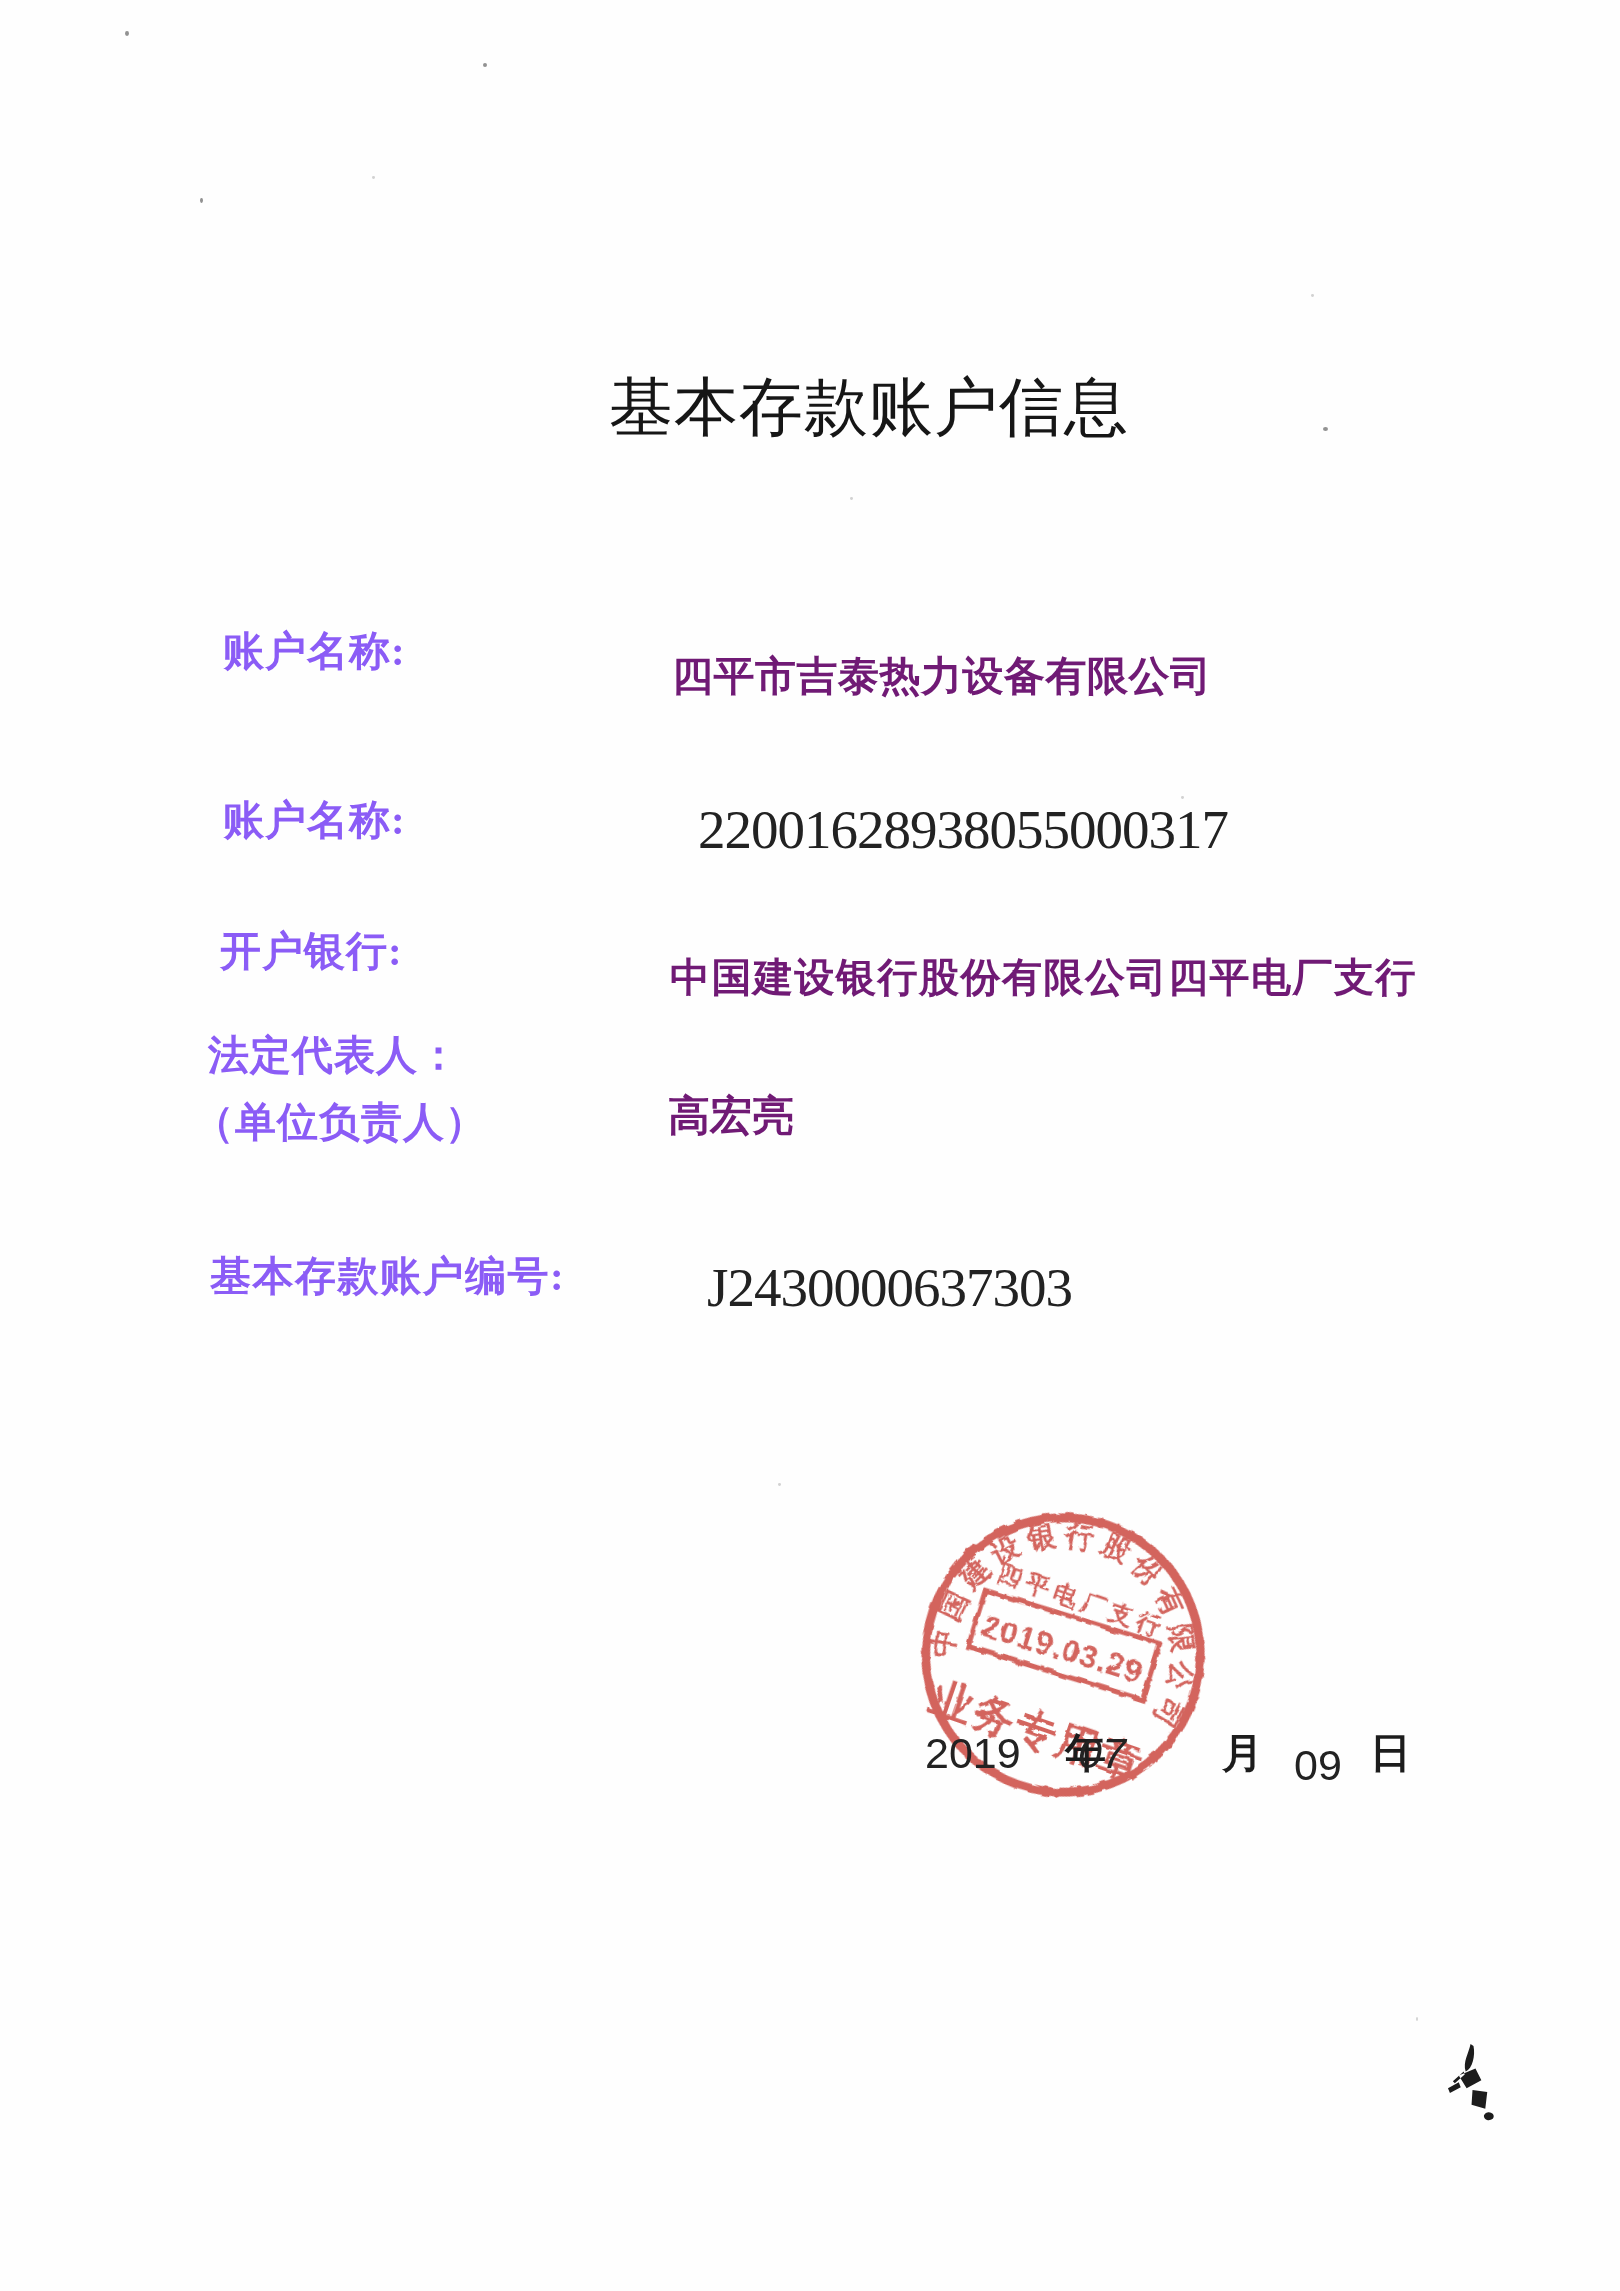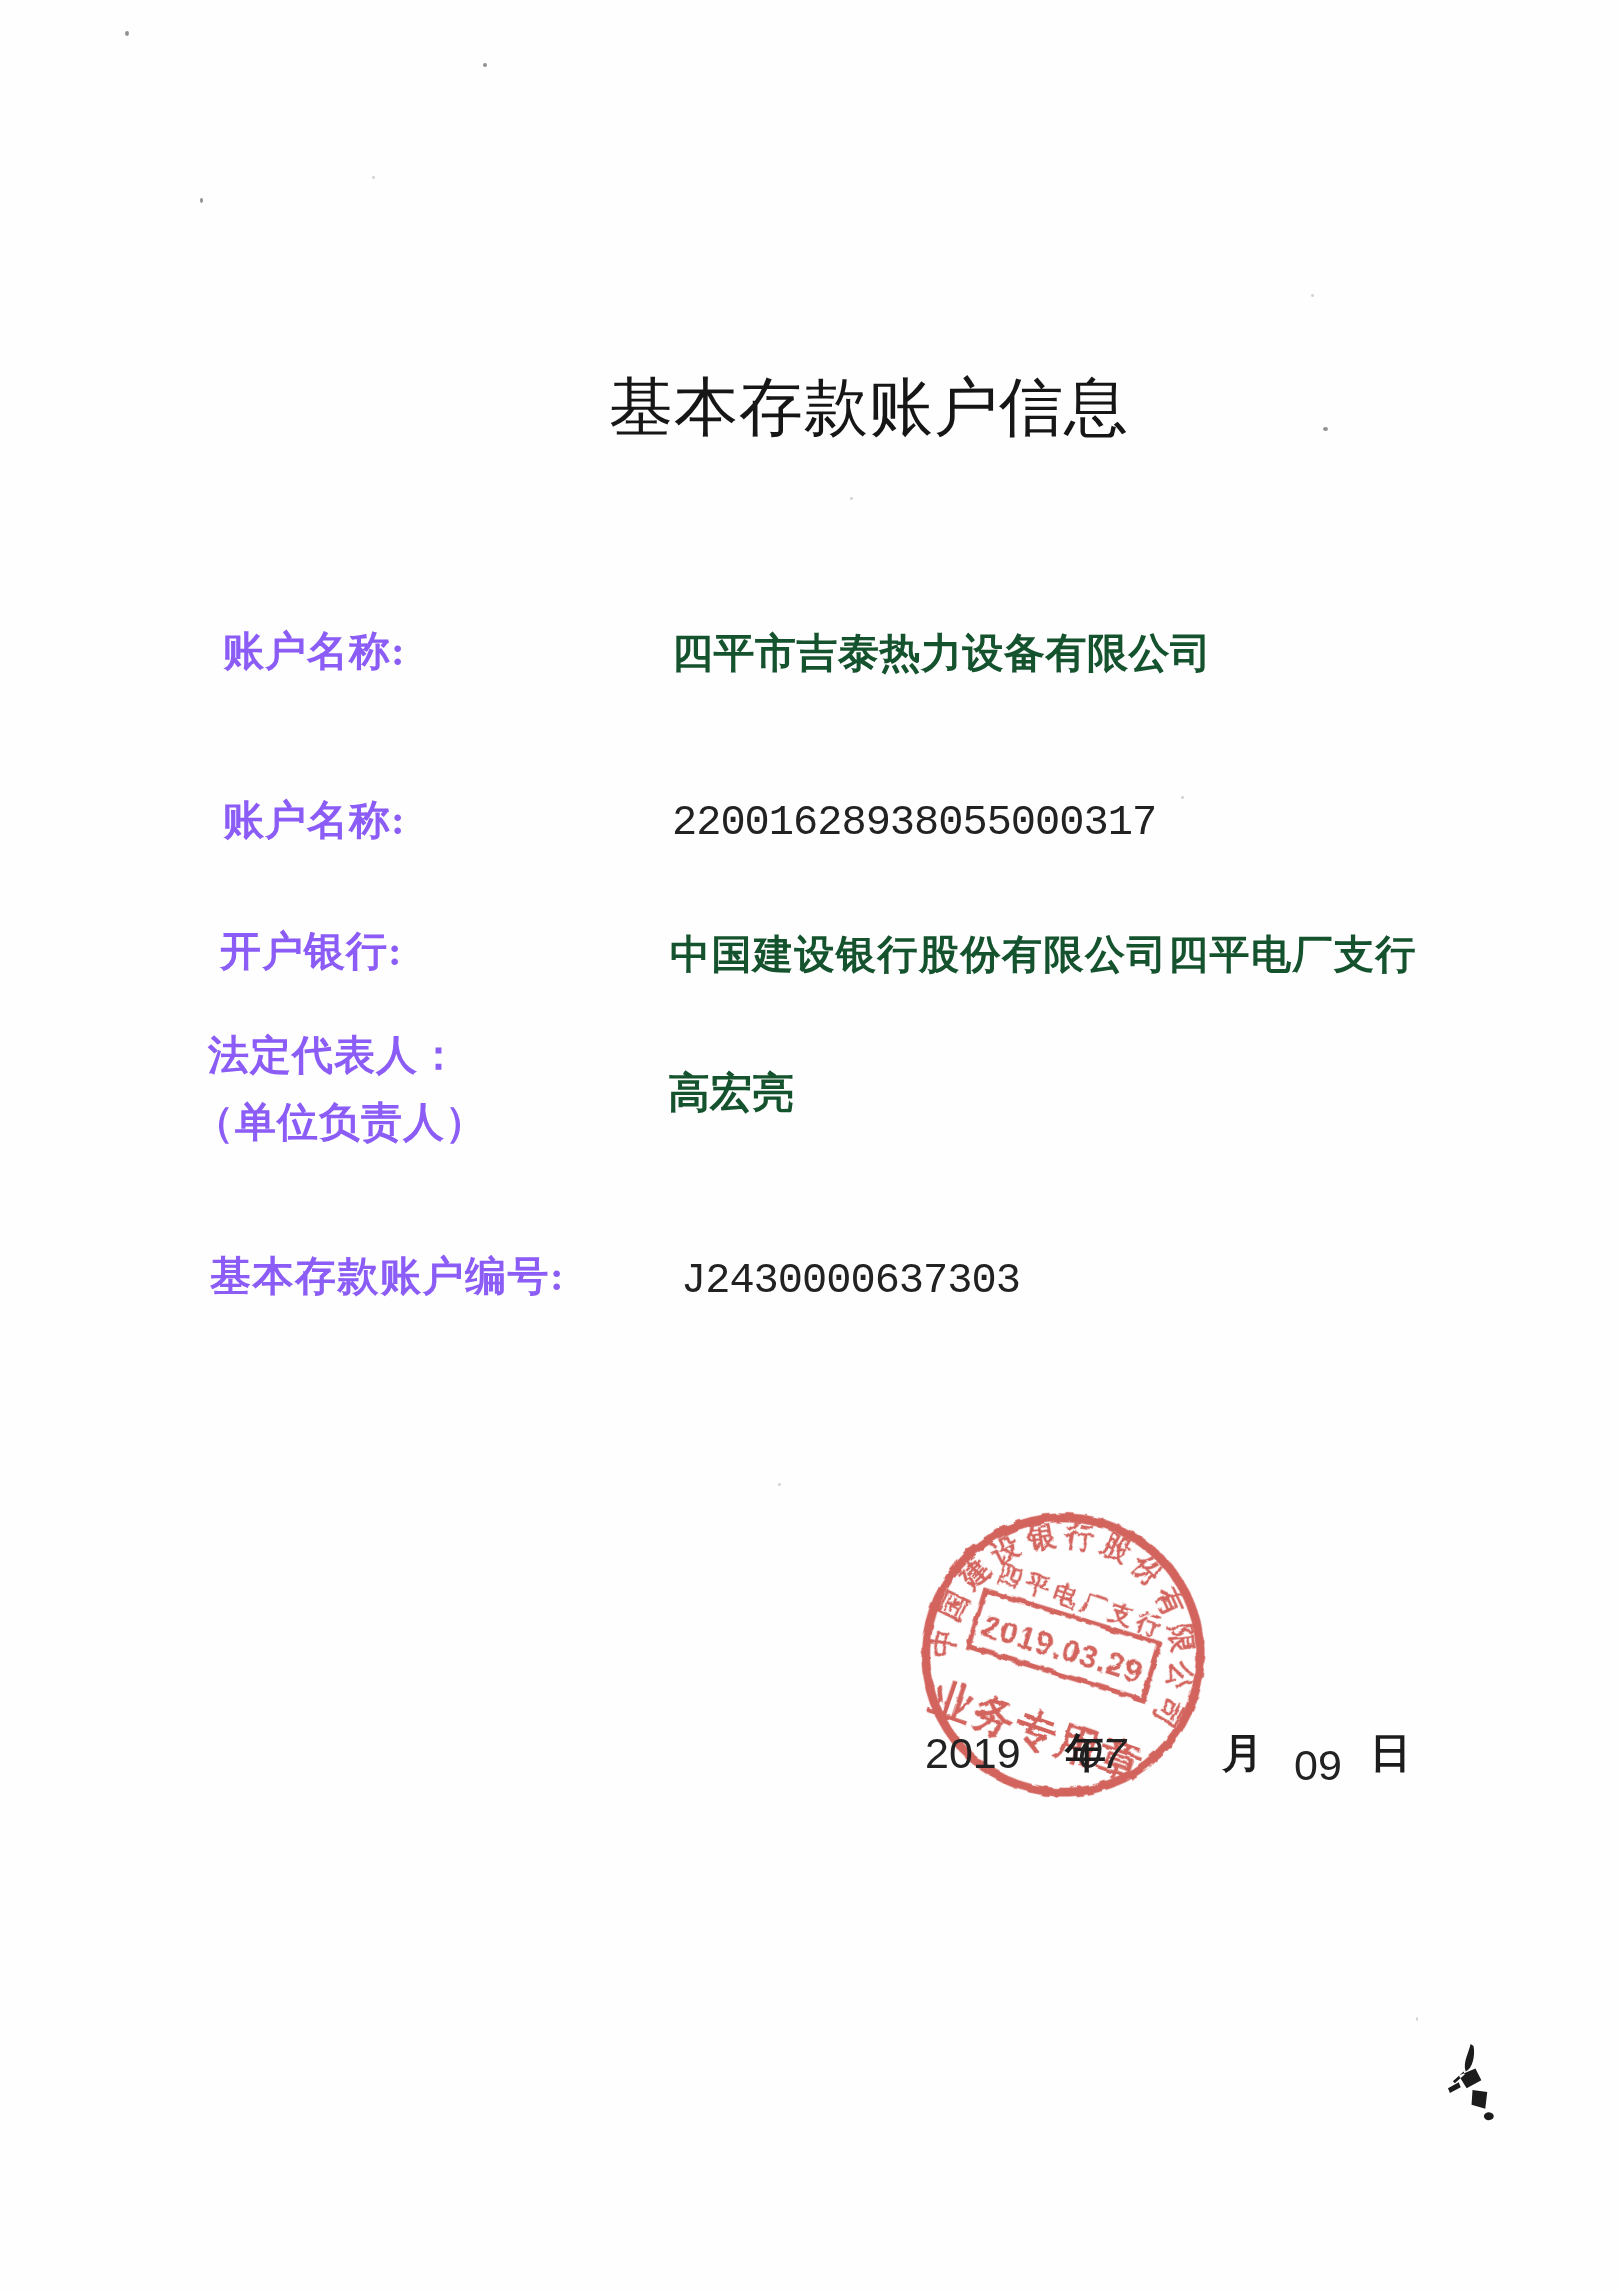--- a/index.html
+++ b/index.html
@@ -11,24 +11,24 @@
     overflow:hidden;
     font-family:"Liberation Serif","DejaVu Serif",serif;
     color:#1e1e1e;
   }
   .abs{position:absolute;line-height:1;white-space:nowrap;}
   .doc-title{
     left:609px;top:376px;
     font-size:64px;font-weight:400;letter-spacing:1px;color:#161616;
   }
   .lbl{font-size:41px;font-weight:600;letter-spacing:1px;color:#8b5cf6;}
-  .val-cjk{font-size:41px;font-weight:600;color:#14532d;}
+  .val-cjk{font-size:41px;font-weight:600;color:#701a75;margin-top:23px;}
   .val-num{
-    font-family:Liberation Mono, monospace;
-    font-size:42px;font-weight:500;letter-spacing:-1px;color:#222;
+    font-family:Liberation Serif, serif;
+    font-size:55px;font-weight:500;letter-spacing:-1px;color:#222;margin-left:26px;
   }
   .lbl-1{left:223px;top:631px;}
   .val-1{left:672px;top:633px;letter-spacing:0.5px;}
   .lbl-2{left:223px;top:800px;}
   .val-2{left:672px;top:802px;}
   .lbl-3{left:220px;top:931px;}
   .val-3{left:670px;top:935px;font-size:40px;letter-spacing:1.5px;}
   .lbl-4a{left:208px;top:1035px;}
   .lbl-4b{left:193px;top:1102px;}
   .val-4{left:668px;top:1072px;font-size:42px;}

